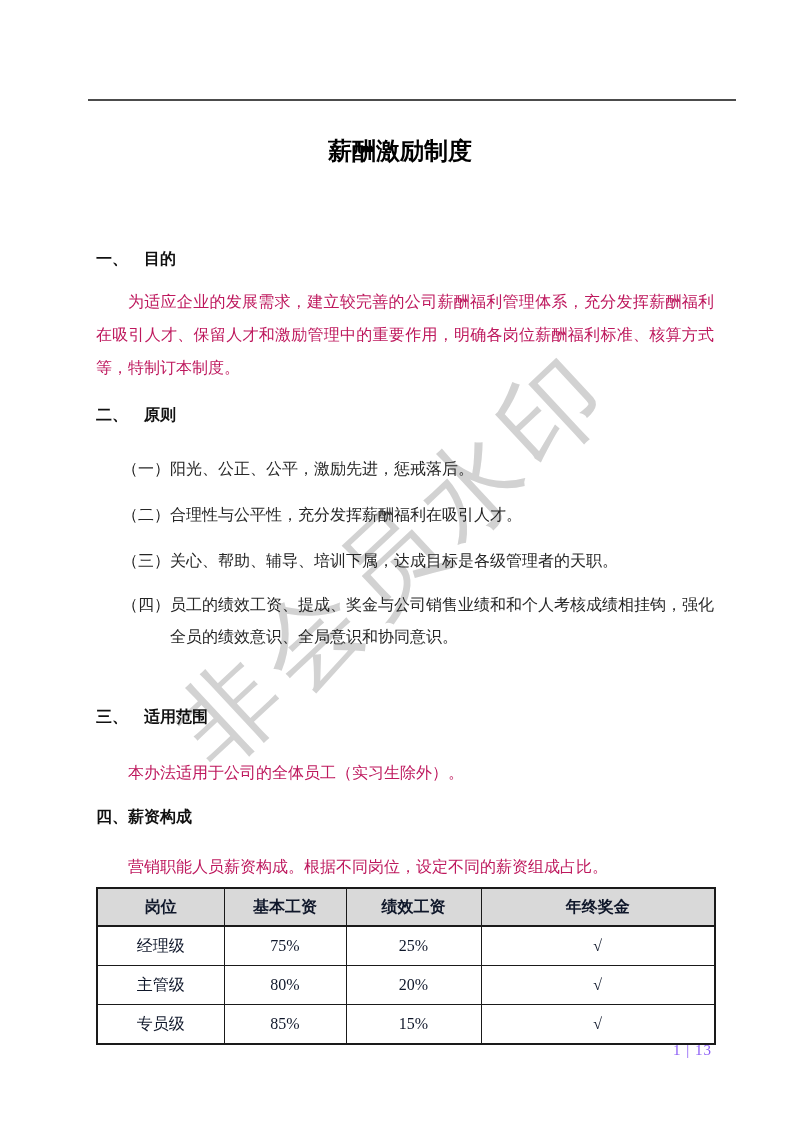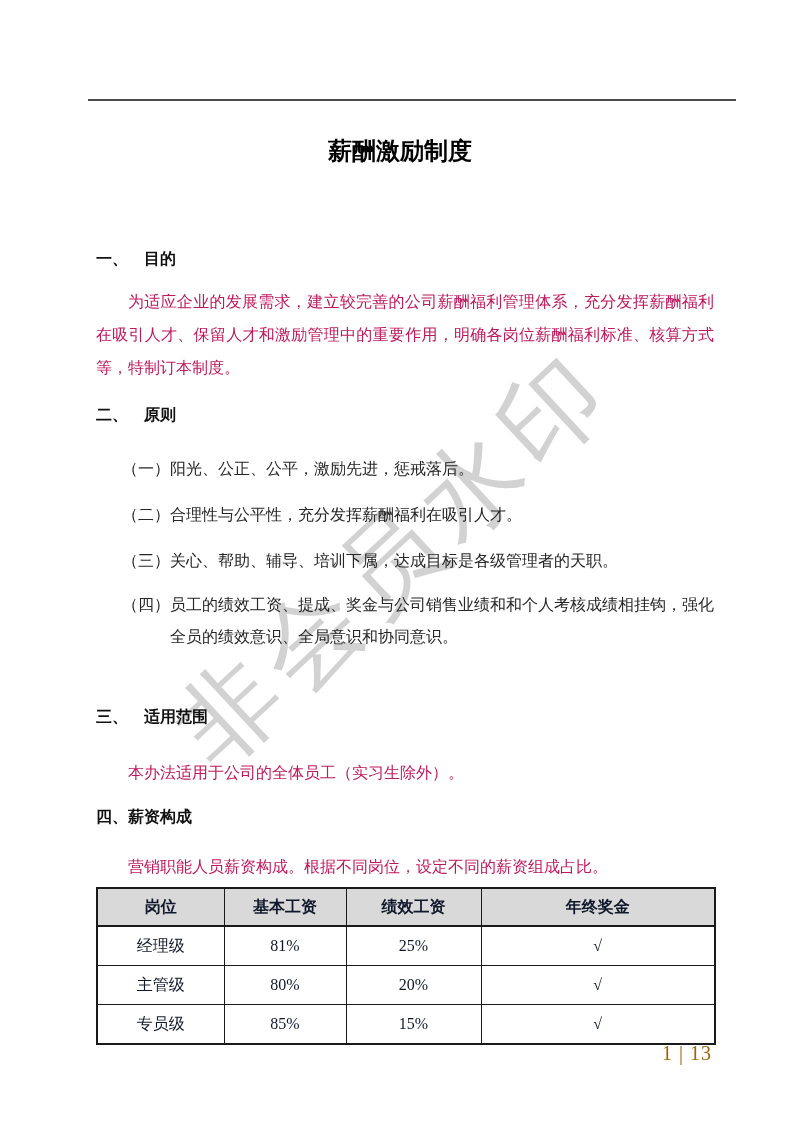--- a/index.html
+++ b/index.html
@@ -70,21 +70,21 @@
     background:#d9d9d9;
     border-bottom:2px solid #1a1a1a;
   }
   table.salary td{height:38px;font-weight:normal;text-align:center;}
   .col-post{width:127px;}
   .col-base{width:122px;}
   .col-perf{width:135px;}
   .col-bonus{width:234px;}
   .page-number{
     position:absolute;top:1026px;right:88px;
-    font-size:20px;color:#a16207;
+    font-size:15px;color:#8b5cf6;
     letter-spacing:1px;
   }
 </style>
 </head>
 <body>
 
 <div class="page">
 
   <div class="watermark">非会员水印</div>
 
@@ -133,21 +133,21 @@
         <tr>
           <th>岗位</th>
           <th>基本工资</th>
           <th>绩效工资</th>
           <th>年终奖金</th>
         </tr>
       </thead>
       <tbody>
         <tr>
           <td>经理级</td>
-          <td>81%</td>
+          <td>75%</td>
           <td>25%</td>
           <td>√</td>
         </tr>
         <tr>
           <td>主管级</td>
           <td>80%</td>
           <td>20%</td>
           <td>√</td>
         </tr>
         <tr>

